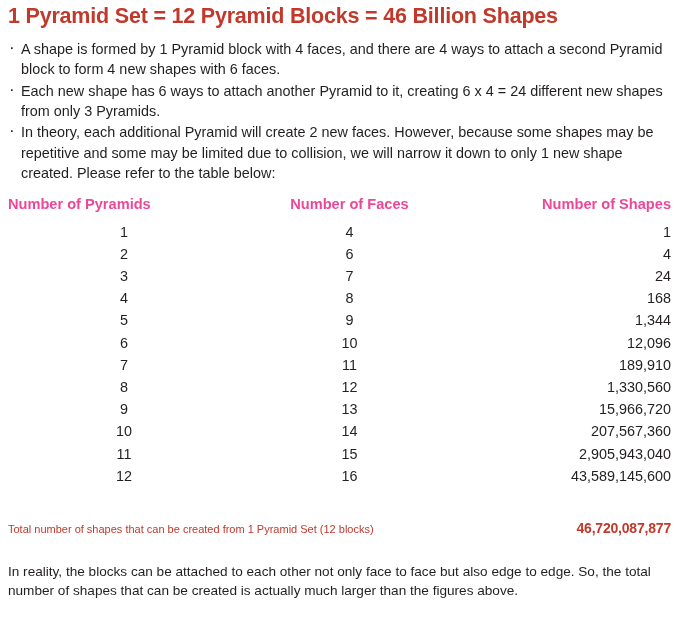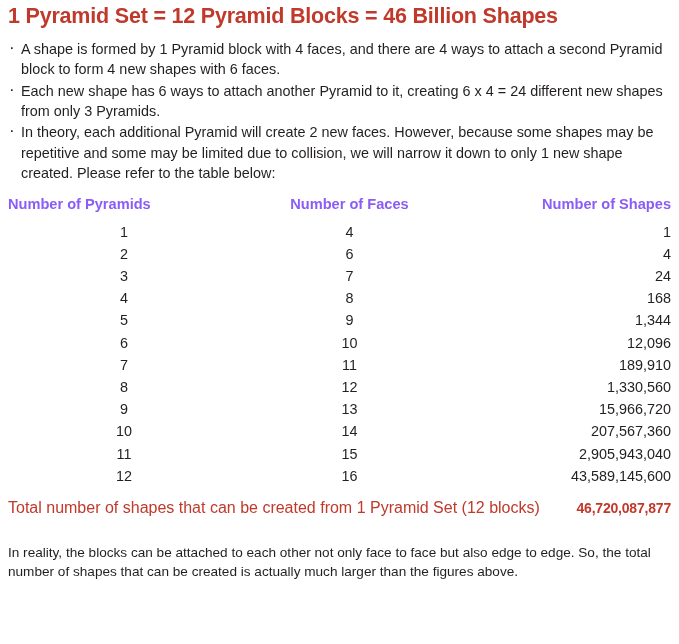--- a/index.html
+++ b/index.html
@@ -54,42 +54,43 @@
   }
   table.data {
     width: 100%;
     border-collapse: collapse;
     margin-top: 2px;
   }
   table.data th {
     font-size: 14.6px;
     font-weight: bold;
     padding: 0 0 9px 0;
-    color: #8b5cf6;
+    color: #ec4899;
   }
   table.data th.c1 { text-align: left; width: 35%; }
   table.data th.c2 { text-align: center; width: 33%; }
   table.data th.c3 { text-align: right; width: 32%; }
   table.data td {
     font-size: 14.4px;
     padding: 3.1px 0;
     color: #231f20;
   }
   table.data td.c1 { text-align: center; padding-left: 0; width: 35%; }
   table.data td.c2 { text-align: center; width: 33%; }
   table.data td.c3 { text-align: right; width: 32%; }
   .total-row {
     display: flex;
     align-items: baseline;
     justify-content: space-between;
     margin-top: 12px;
     color: #c0392b;
   }
   .total-label {
-    font-size: 16px;
+    font-size: 11px;
+    margin-top: 24px;
   }
   .total-value {
     font-size: 14px;
     font-weight: bold;
     letter-spacing: -0.2px;
   }
   .footer {
     margin-top: 26px;
     font-size: 13.6px;
     line-height: 19.5px;

